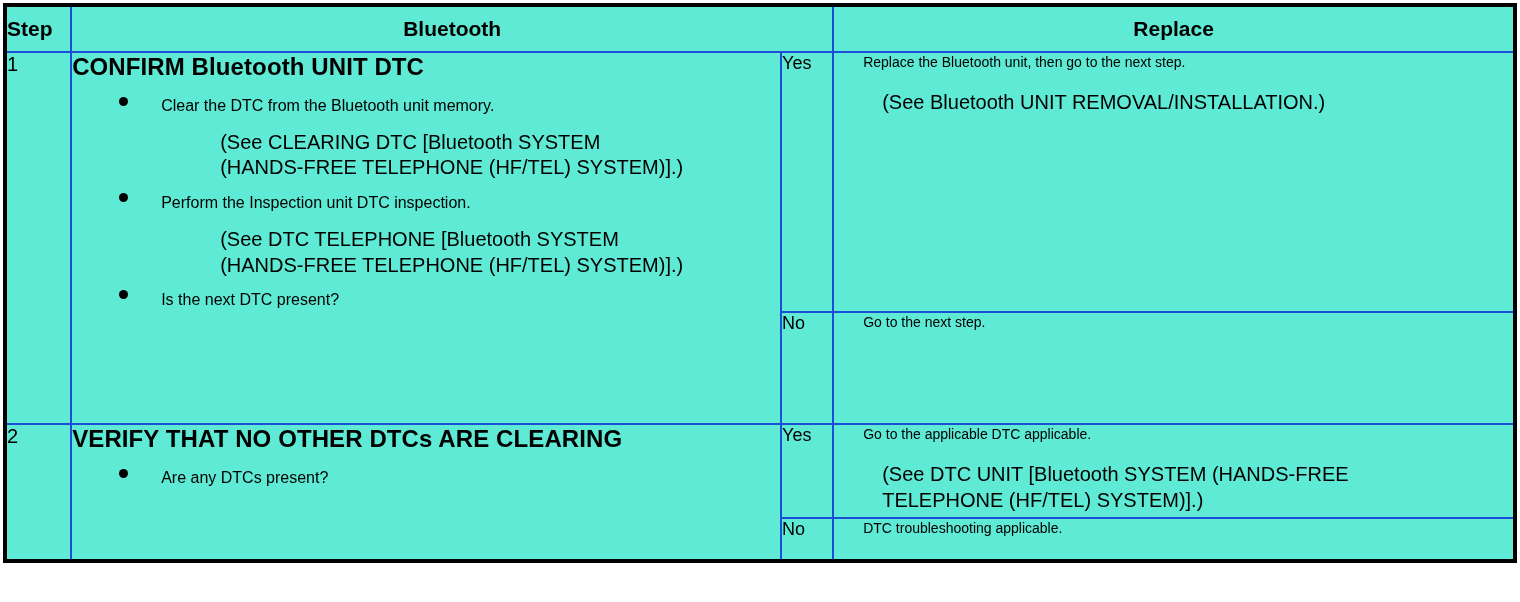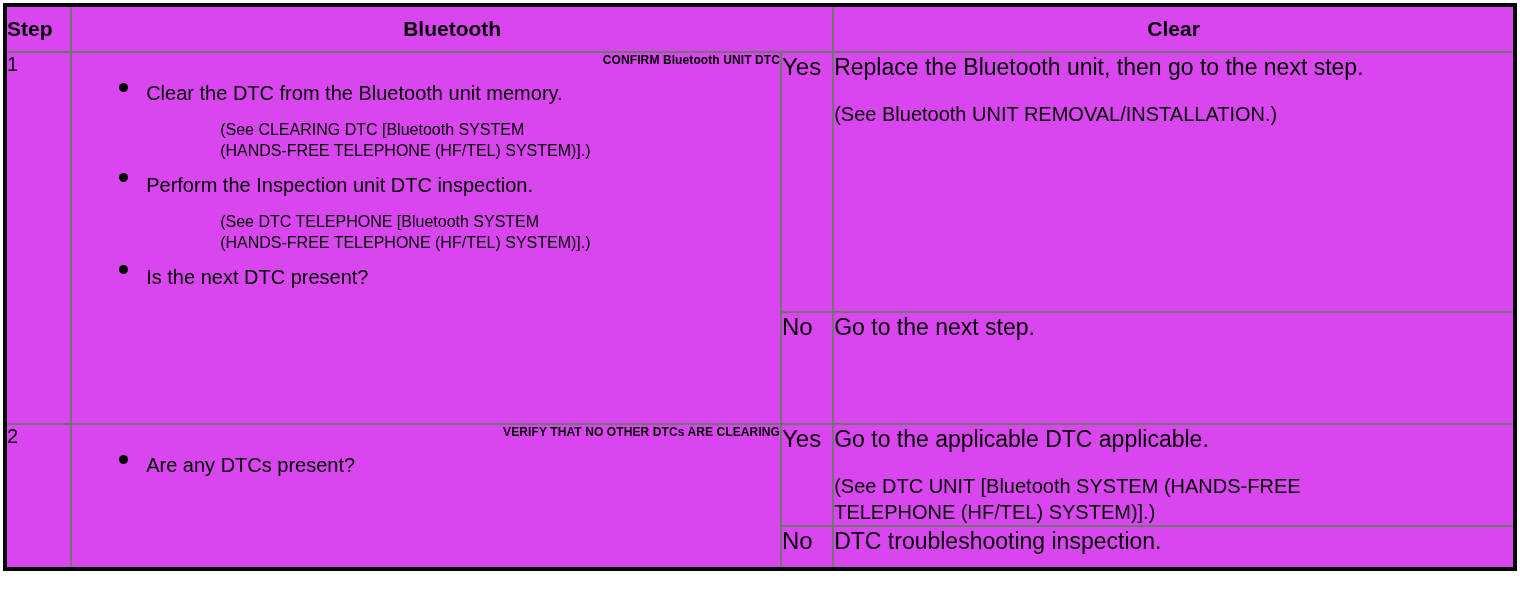--- a/index.html
+++ b/index.html
@@ -22,24 +22,24 @@
     overflow: hidden;
   }
   table.ts {
     border-collapse: collapse;
     table-layout: fixed;
     width: 1514px;
     margin: 3px;
     background: #ffffff;
   }
   table.ts td, table.ts th {
-    border: 2px solid #737373;
+    border: 2px solid #1d4ed8;
     vertical-align: top;
     padding: 0;
-    background: #d946ef;
+    background: #5eead4;
   }
   
   table.ts {
     outline: none;
     border: 4px solid #000000;
   }
   th.hd {
     text-align: center;
     font-size: 21px;
     font-weight: bold;
@@ -61,37 +61,36 @@
   td.step-no {
     font-size: 20px;
     padding: 6px 0 0 6px;
     line-height: 1.1;
   }
   td.insp {
     padding: 6px 10px 10px 10px;
     font-size: 20px;
   }
   td.yn {
-    font-size: 24px;
+    font-size: 18px;
     padding: 7px 0 0 6px;
     line-height: 1.15;
     white-space: nowrap;
   }
   td.act {
     font-size: 20px;
     padding: 7px 10px 10px 9px;
     line-height: 1.28;
   }
   .title-b {
     font-weight: bold;
-    font-size: 12px;
+    font-size: 24px;
     line-height: 1.2;
     margin: 0 0 4px 0;
     letter-spacing: 0.1px;
-    text-align: right;
   }
   ul.blist {
     list-style: none;
     margin: 0;
     padding: 0;
   }
   ul.blist > li {
     position: relative;
     padding-left: 74px;
     margin: 0;
@@ -100,58 +99,61 @@
     position: absolute;
     left: 47px;
     top: 0.58em;
     width: 9px;
     height: 9px;
     background: #000000;
     border-radius: 50%;
     display: block;
   }
   .bl-text {
-    font-size: 20px;
+    font-size: 16px;
     line-height: 1.25;
     display: block;
     padding-top: 12px;
+    margin-left: 15px;
   }
   li:first-child > .bl-text { padding-top: 10px; }
   .ref {
-    font-size: 16px;
+    font-size: 20px;
     line-height: 1.28;
     padding-left: 74px;
     padding-top: 14px;
   }
   .act-line {
-    font-size: 23px;
+    font-size: 14px;
     line-height: 1.3;
+    padding-left: 29px;
   }
   .act-ref {
     font-size: 20px;
     line-height: 1.3;
     padding-top: 18px;
+    padding-left: 48px;
   }
 </style>
 </head>
 <body>
 
 <div class="sheet">
   <table class="ts">
     <colgroup>
       <col class="c-step">
       <col class="c-insp">
       <col class="c-yn">
       <col class="c-act">
     </colgroup>
     <thead>
       <tr>
         <th class="hd hd-step">Step</th>
         <th class="hd" colspan="2">Bluetooth</th>
-        <th class="hd">Clear</th>
+        <th class="hd">Replace</th>
       </tr>
     </thead>
     <tbody>
 
       <tr>
         <td class="step-no" rowspan="2">1</td>
         <td class="insp" rowspan="2">
           <div class="title-b">CONFIRM Bluetooth UNIT DTC</div>
           <ul class="blist">
             <li>
@@ -205,19 +207,19 @@
           <div class="act-line">Go to the applicable DTC applicable.</div>
           <div class="act-ref">
             <div>(See DTC UNIT [Bluetooth SYSTEM (HANDS-FREE</div>
             <div>TELEPHONE (HF/TEL) SYSTEM)].)</div>
           </div>
         </td>
       </tr>
       <tr>
         <td class="yn" style="height:40px;">No</td>
         <td class="act">
-          <div class="act-line">DTC troubleshooting inspection.</div>
+          <div class="act-line">DTC troubleshooting applicable.</div>
         </td>
       </tr>
 
     </tbody>
   </table>
 </div>
 
 </body></html>

